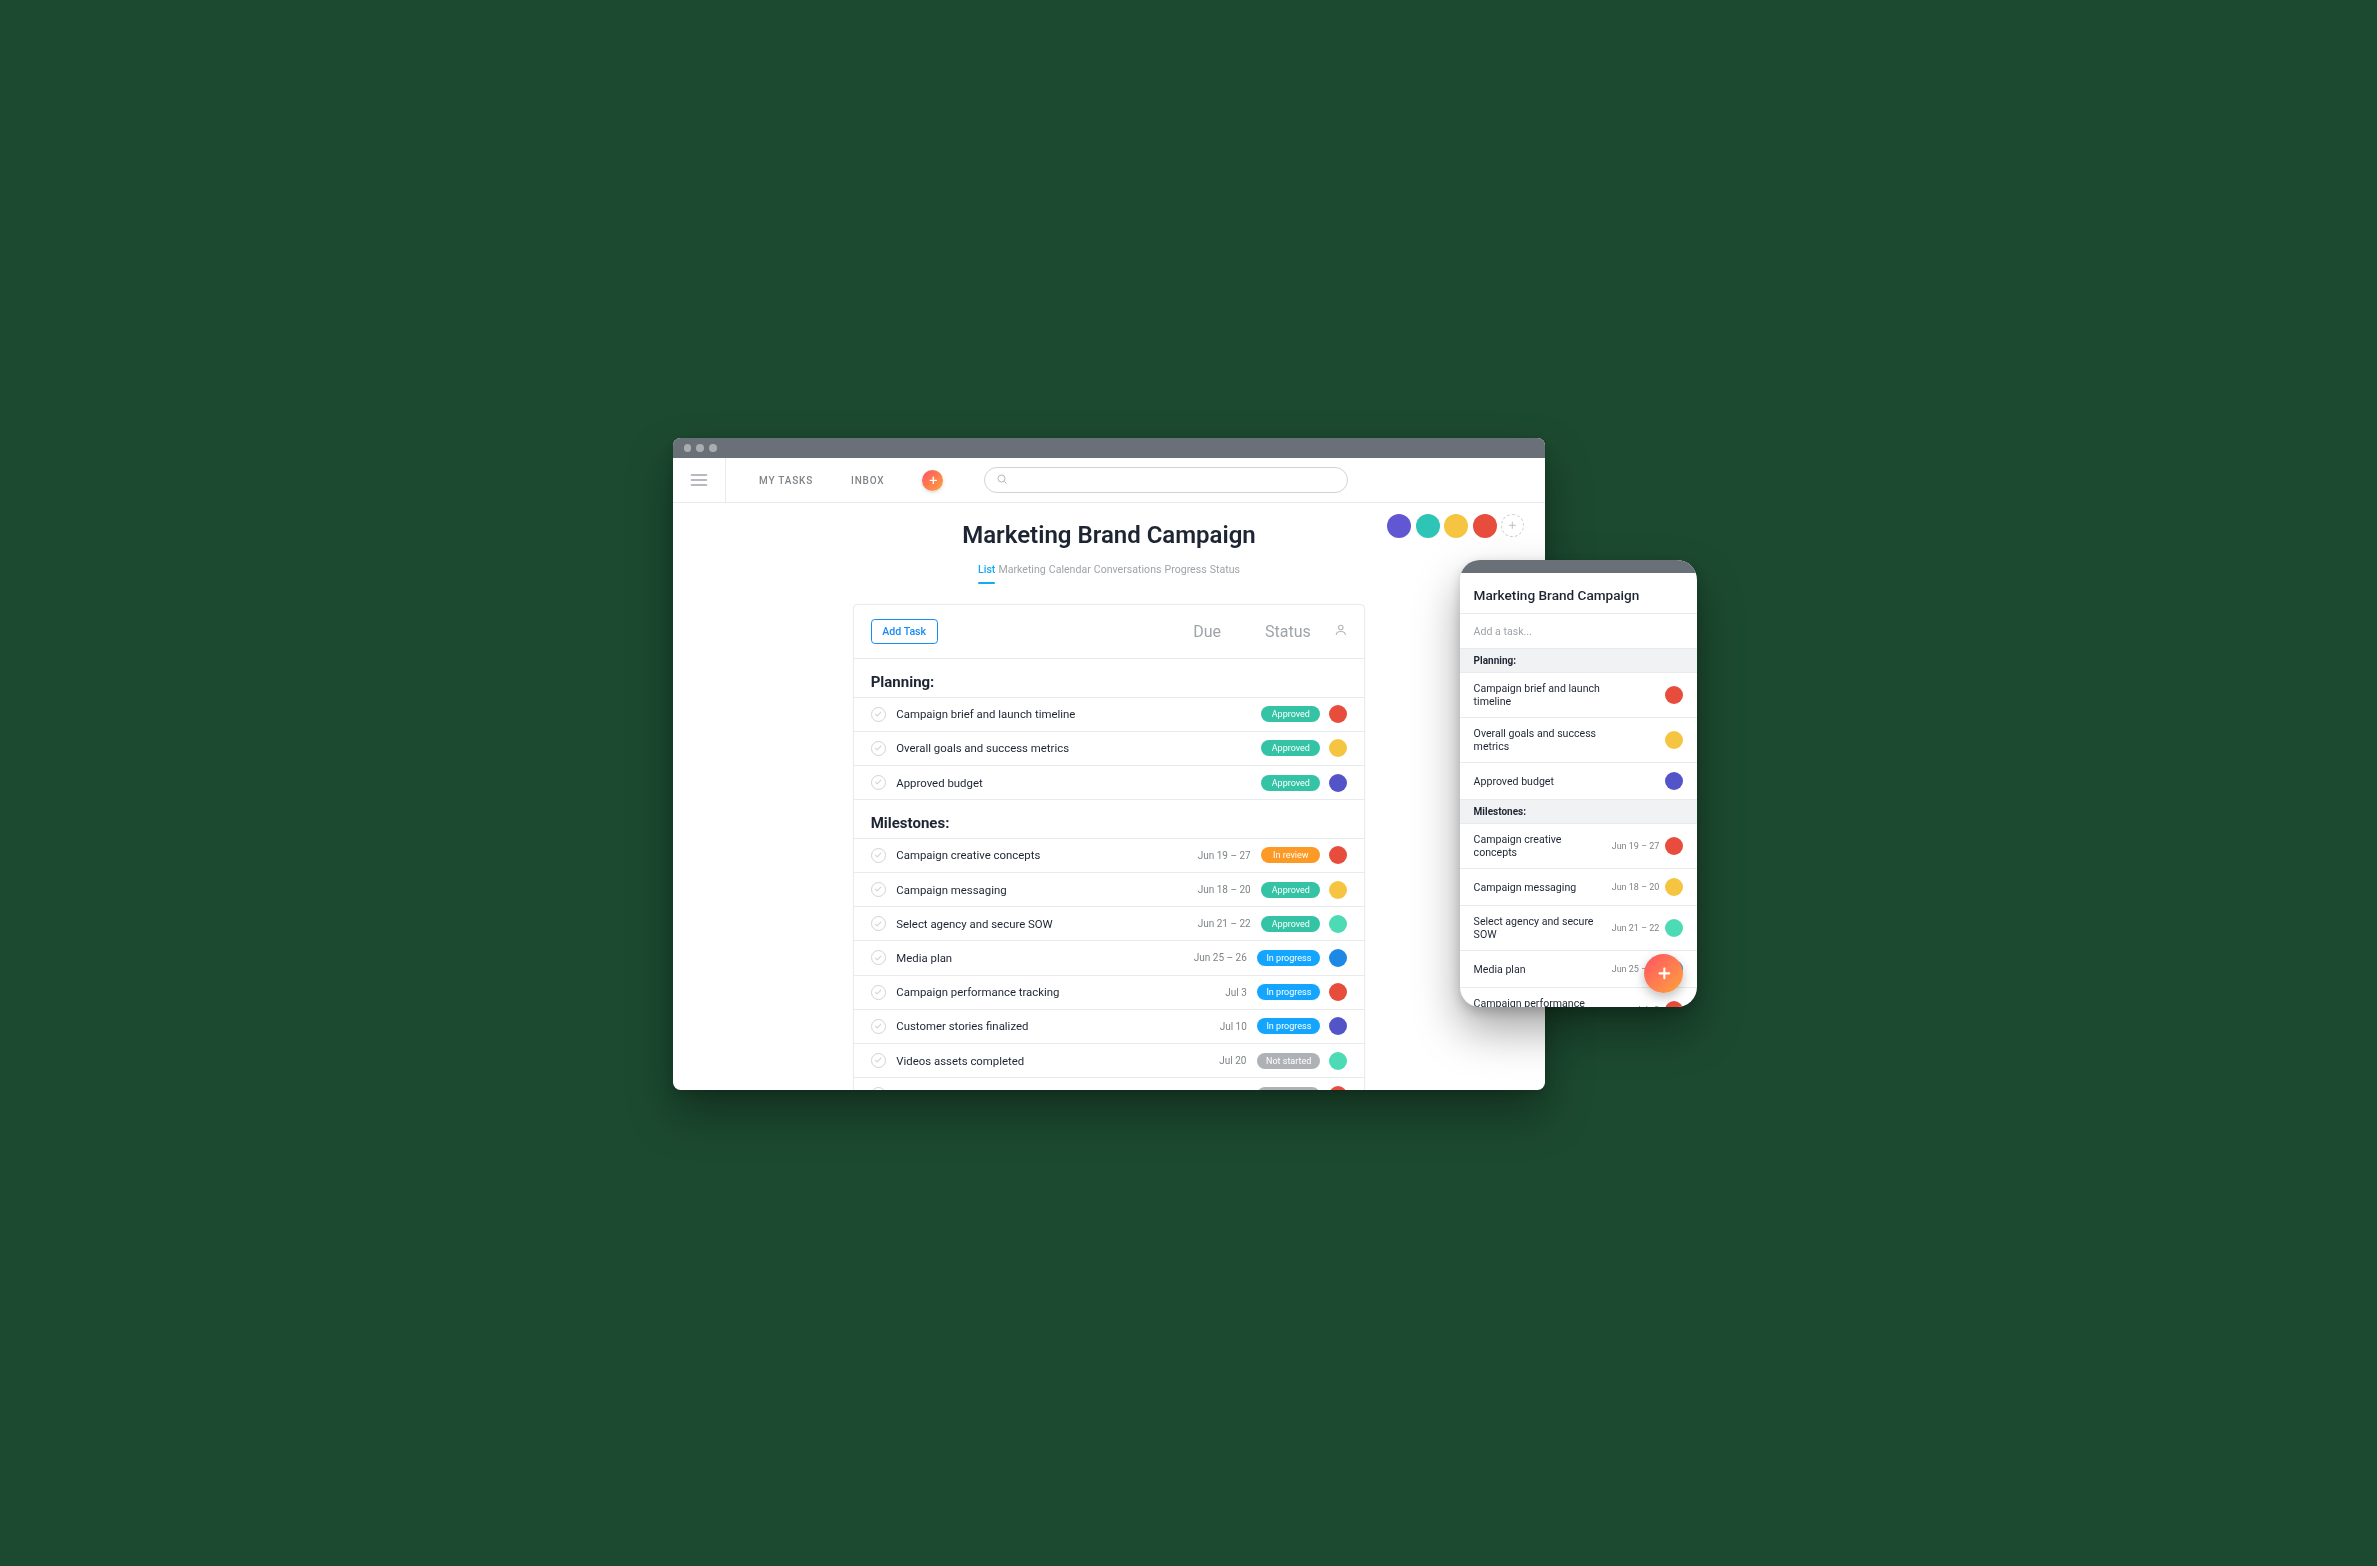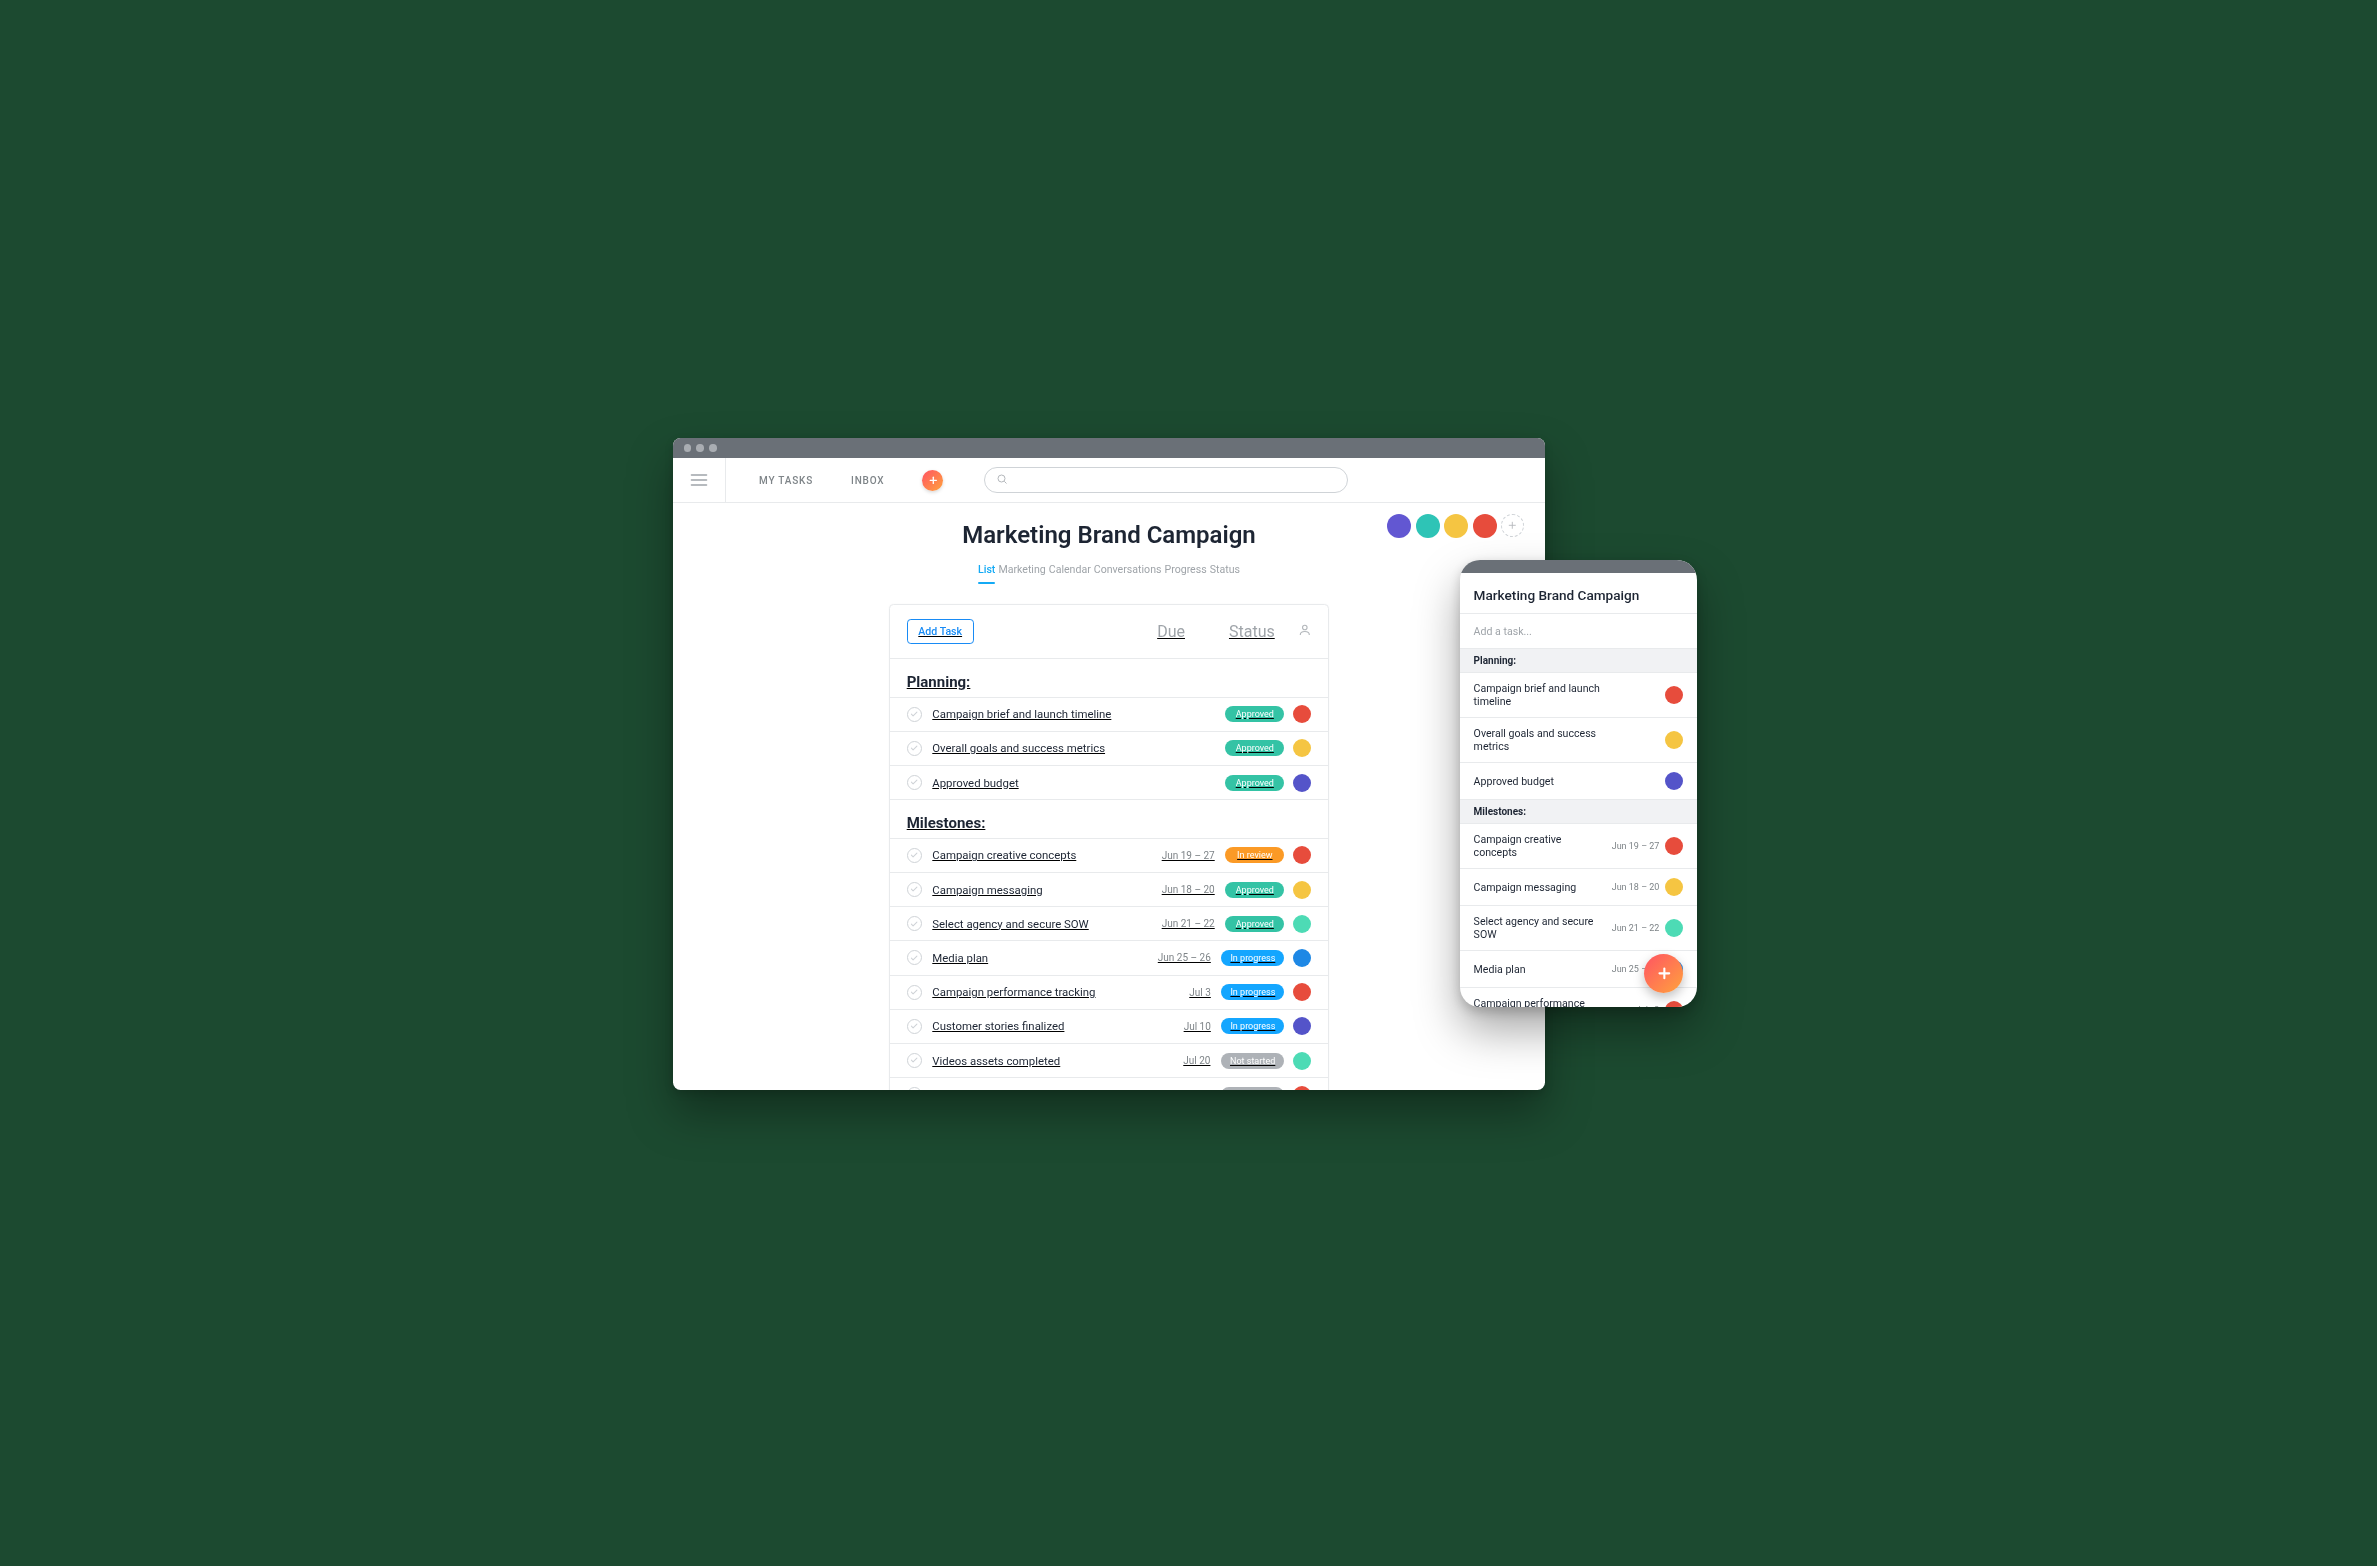--- a/index.html
+++ b/index.html
@@ -89,24 +89,23 @@
     font-size:10.6px;color:var(--grey-500);
   }
   .tab{padding-bottom:7.6px;cursor:pointer;position:relative;}
   .tab.active{color:var(--accent-blue);font-weight:500;}
   .tab.active:after{content:"";position:absolute;left:0;right:0;bottom:-0.8px;height:2.3px;background:var(--accent-blue);border-radius:1.5px;}
 
   .content{
     padding:20px 0 0 0;margin:0 auto;width:872px;display:flex;justify-content:center;
   }
   .card{
-    width:440px;background:#fff;border:0.8px solid var(--grey-200);border-radius:4.5px;
+    width:512px;background:#fff;border:0.8px solid var(--grey-200);border-radius:4.5px;
     box-shadow:0 0.8px 2.3px rgba(0,0,0,.03);
     overflow:hidden;
-    text-decoration:underline;
   }
   .card-head{
     display:flex;align-items:center;padding:13.6px 16.7px;border-bottom:0.8px solid var(--grey-200);
   }
   .add-task-btn{
     border:1.1px solid var(--add-btn);color:var(--add-btn);background:#fff;
     padding:5.3px 10.6px;border-radius:3.8px;font-size:10.6px;font-weight:500;cursor:pointer;
   }
   .card-head .spacer{flex:1;}
   .col-label{font-size:16px;color:var(--grey-500);margin-left:44px;}

